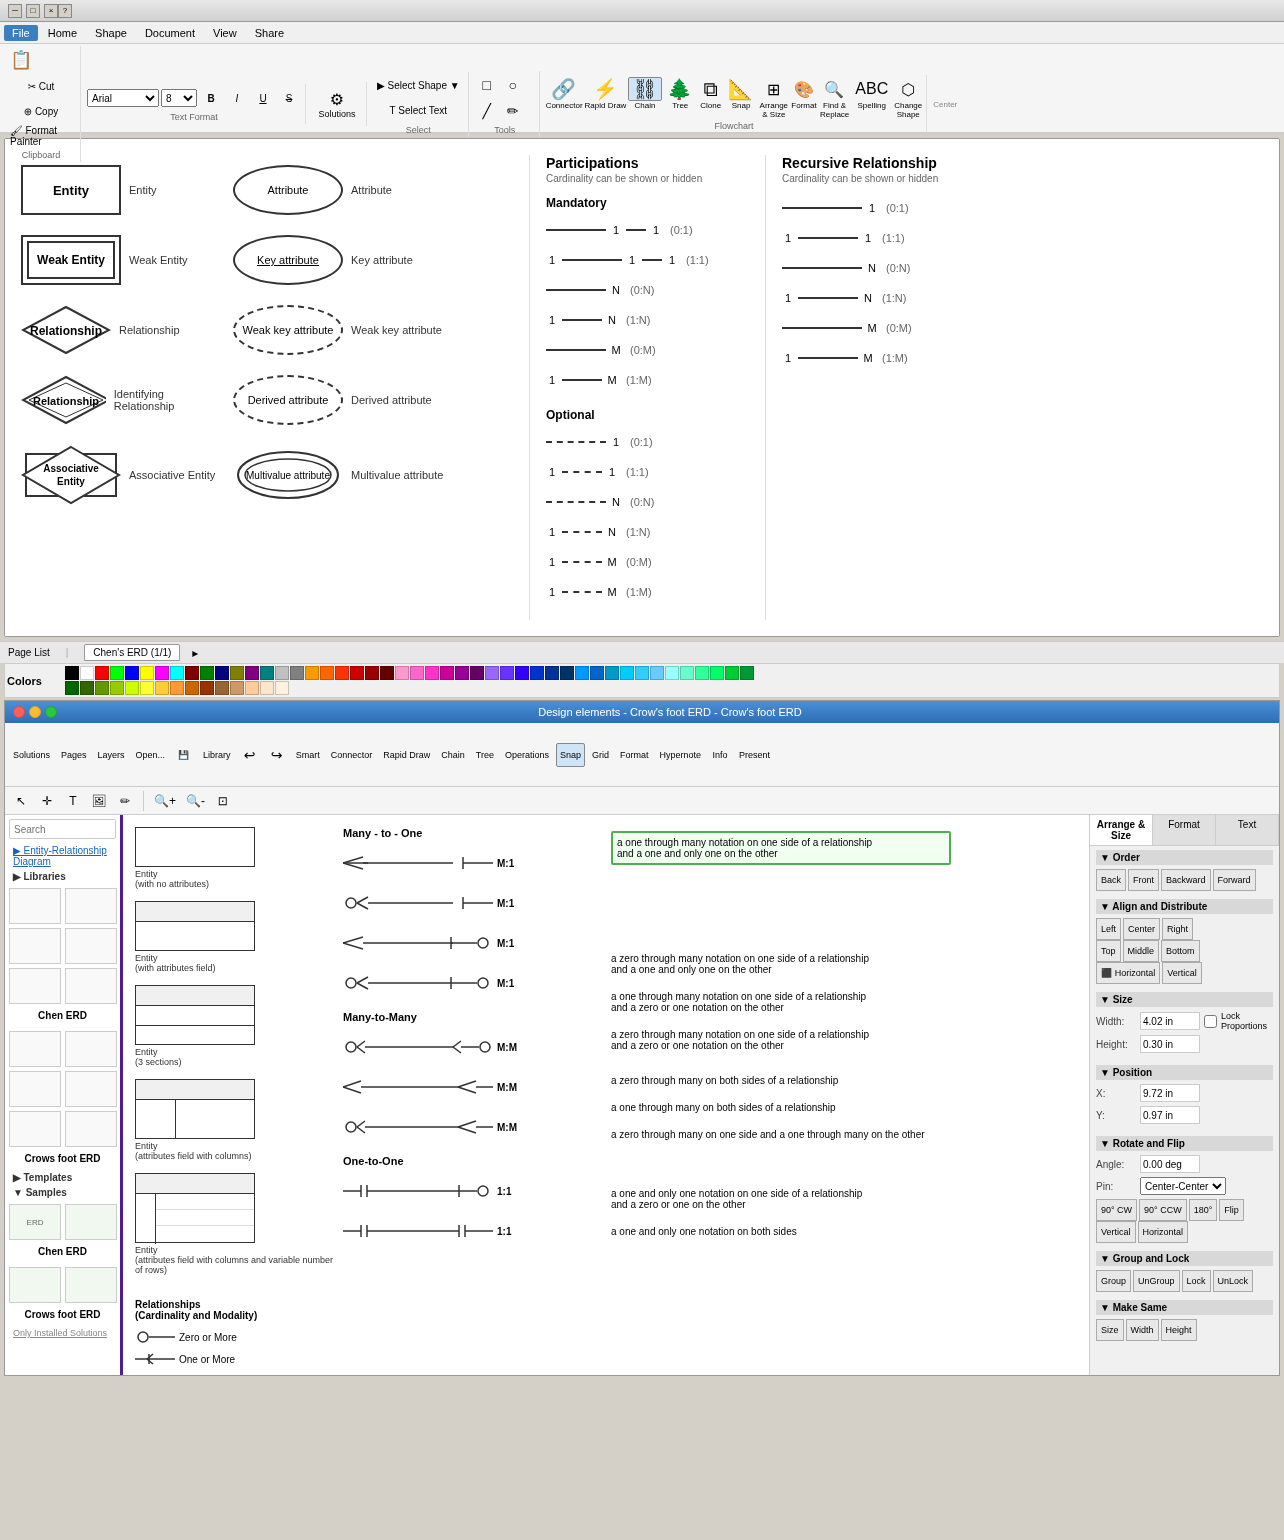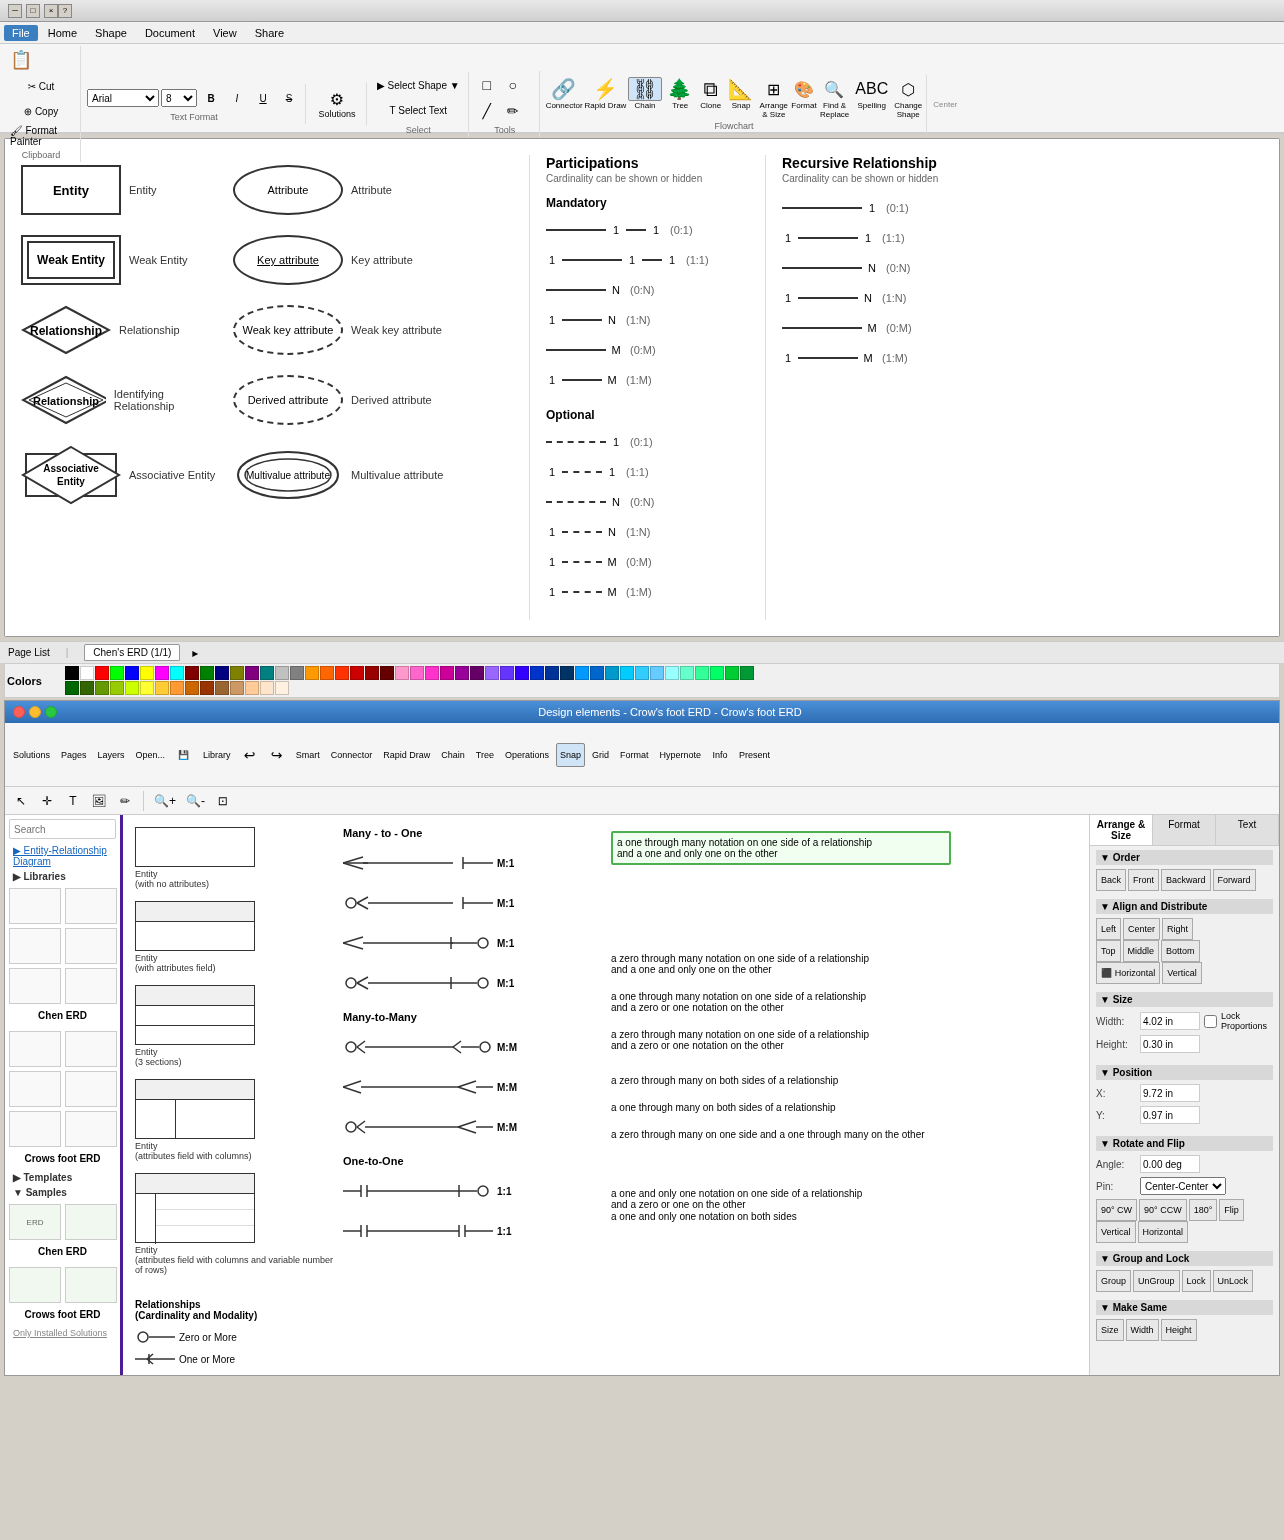--- a/index.html
+++ b/index.html
@@ -967,21 +967,21 @@
             </div>
           </div>
           <div style="margin-bottom:16px;">a zero through many notation on one side of a relationship<br>and a one and only one on the other</div>
           <div style="margin-bottom:16px;">a one through many notation on one side of a relationship<br>and a zero or one notation on the other</div>
           <div style="margin-bottom:24px;">a zero through many notation on one side of a relationship<br>and a zero or one notation on the other</div>
 
           <div style="margin-bottom:16px;">a zero through many on both sides of a relationship</div>
           <div style="margin-bottom:16px;">a one through many on both sides of a relationship</div>
           <div style="margin-bottom:48px;">a zero through many on one side and a one through many on the other</div>
 
-          <div style="margin-bottom:1px;">a one and only one notation on one side of a relationship<br>and a zero or one on the other</div>
+          <div style="margin-bottom:16px;">a one and only one notation on one side of a relationship<br>and a zero or one on the other</div>
           <div style="margin-bottom:16px;">a one and only one notation on both sides</div>
         </div>
 
       </div>
     </div>
 
     <div class="right-panel">
       <div class="panel-tabs">
         <div class="panel-tab active">Arrange &amp; Size</div>
         <div class="panel-tab">Format</div>

